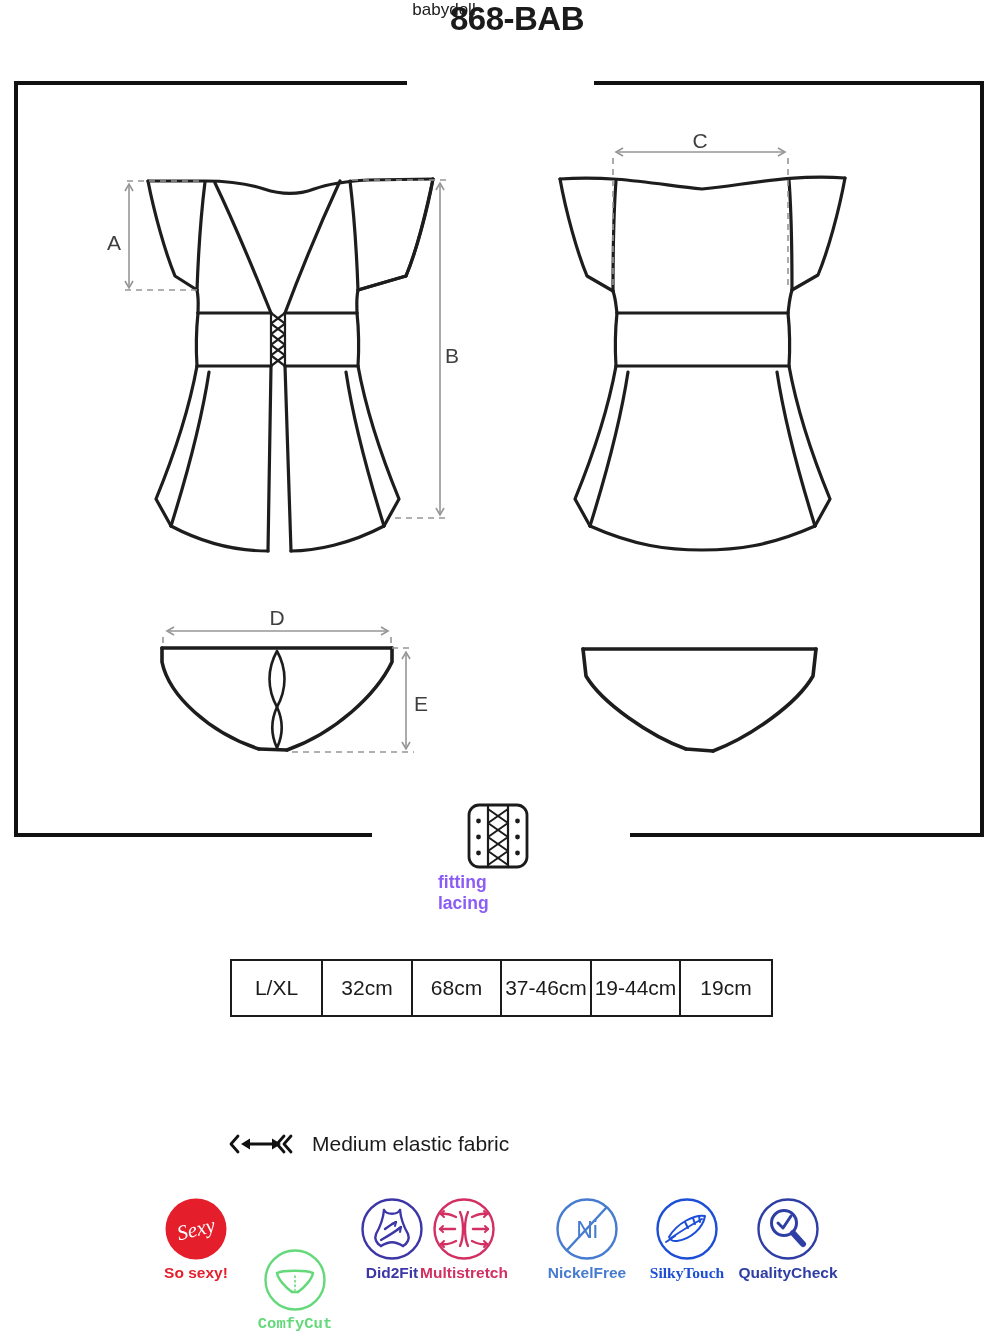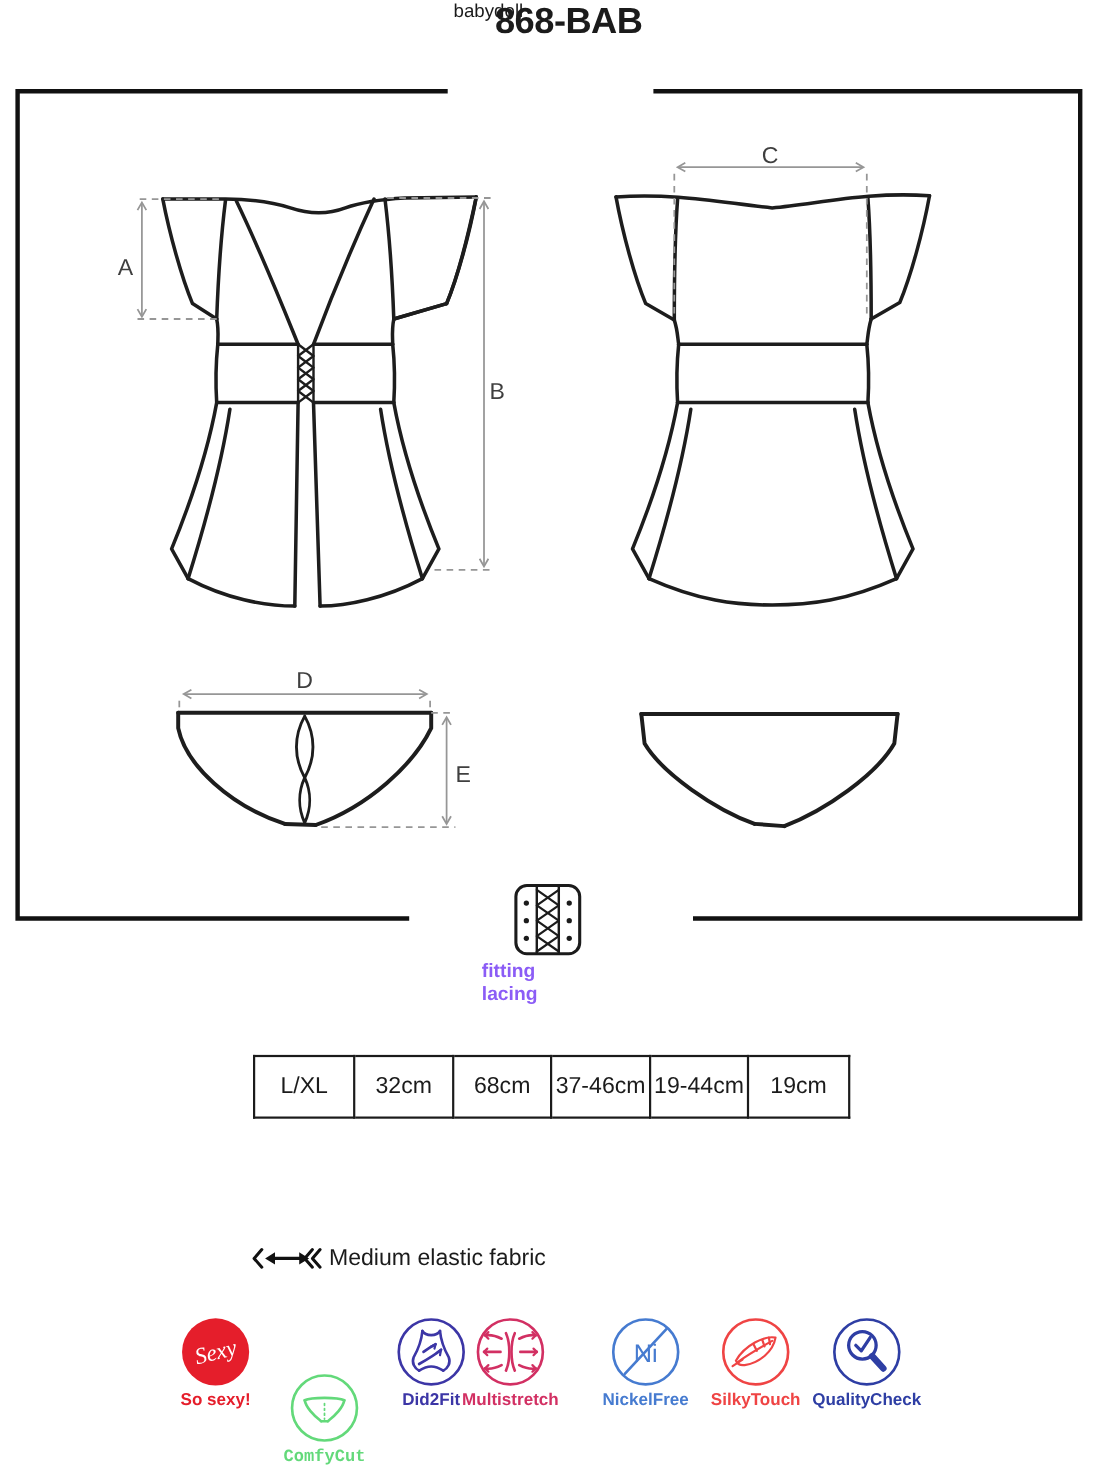--- a/index.html
+++ b/index.html
@@ -13,21 +13,21 @@
   .subtitle{left:0;top:99;width:888px;text-align:center;font-size:17px;color:#1b1b1b;}
   
   #drawing-layer{left:0;top:0;}
   #drawing-layer text{font-family:"Liberation Sans",sans-serif;font-size:21px;fill:#3f3f3f;}
   
   .fitting-label{left:438px;top:872px;width:120px;font-weight:bold;font-size:17.5px;line-height:21px;color:#8b5cf6;}
   
   table.size-table{left:230px;top:959px;border-collapse:collapse;table-layout:fixed;}
   table.size-table td{border:2px solid #1b1b1b;text-align:center;vertical-align:middle;font-size:21px;color:#1b1b1b;height:54px;padding:0;background:#fff;}
   
-  .fabric-note{left:229px;top:1129px;height:30px;display:flex;align-items:center;gap:6px;}
+  .fabric-note{left:229px;top:1129px;height:30px;display:flex;align-items:center;gap:19px;}
   .fabric-note .txt{font-size:21px;color:#1b1b1b;}
   
   .feature{width:120px;display:flex;flex-direction:column;align-items:center;}
   .feature .lbl{margin-top:3px;font-size:15.5px;font-weight:bold;line-height:18px;white-space:nowrap;}
   .feature svg{display:block;}
   .ft-0{left:136px;top:1197px;}
   .ft-1{left:235px;top:1248px;font-family:Liberation Mono, monospace;}
   .ft-2{left:332px;top:1197px;}
   .ft-3{left:404px;top:1197px;}
   .ft-4{left:527px;top:1197px;}
@@ -274,21 +274,21 @@
   <svg width="64" height="64" viewBox="0 0 64 64">
     <g stroke="currentColor" stroke-width="2.4" fill="none" stroke-linecap="round">
       <circle cx="32" cy="32" r="29.5"></circle>
       <path d="M13,52 L51,11"></path>
     </g>
     <text x="32" y="41" text-anchor="middle" fill="currentColor" style="font-family:&quot;Liberation Sans&quot;,sans-serif;font-size:23px;">Ni</text>
   </svg>
   <div class="lbl">NickelFree</div>
 </div>
 
-<div class="abs feature ft-5" style="color: #ef4444;">
+<div class="abs feature ft-5" style="color: #1d4ed8; font-family: Liberation Serif, serif;">
   <svg width="64" height="64" viewBox="0 0 64 64">
     <g stroke="currentColor" stroke-width="2" fill="none" stroke-linecap="round" stroke-linejoin="round">
       <circle cx="32" cy="32" r="29.5" stroke-width="2.4"></circle>
       <path d="M14,40 C22,26 40,17 50,19 C48,31 36,42 22,44 C18,44.5 15,42.5 14,40 Z"></path>
       <path d="M11,45 L20,39"></path>
       <path d="M16,41 C26,34 38,27 47,22"></path>
       <path d="M30,25 L33,31 M38,21 L40,27 M44,19 L45,25"></path>
     </g>
   </svg>
   <div class="lbl">SilkyTouch</div>

